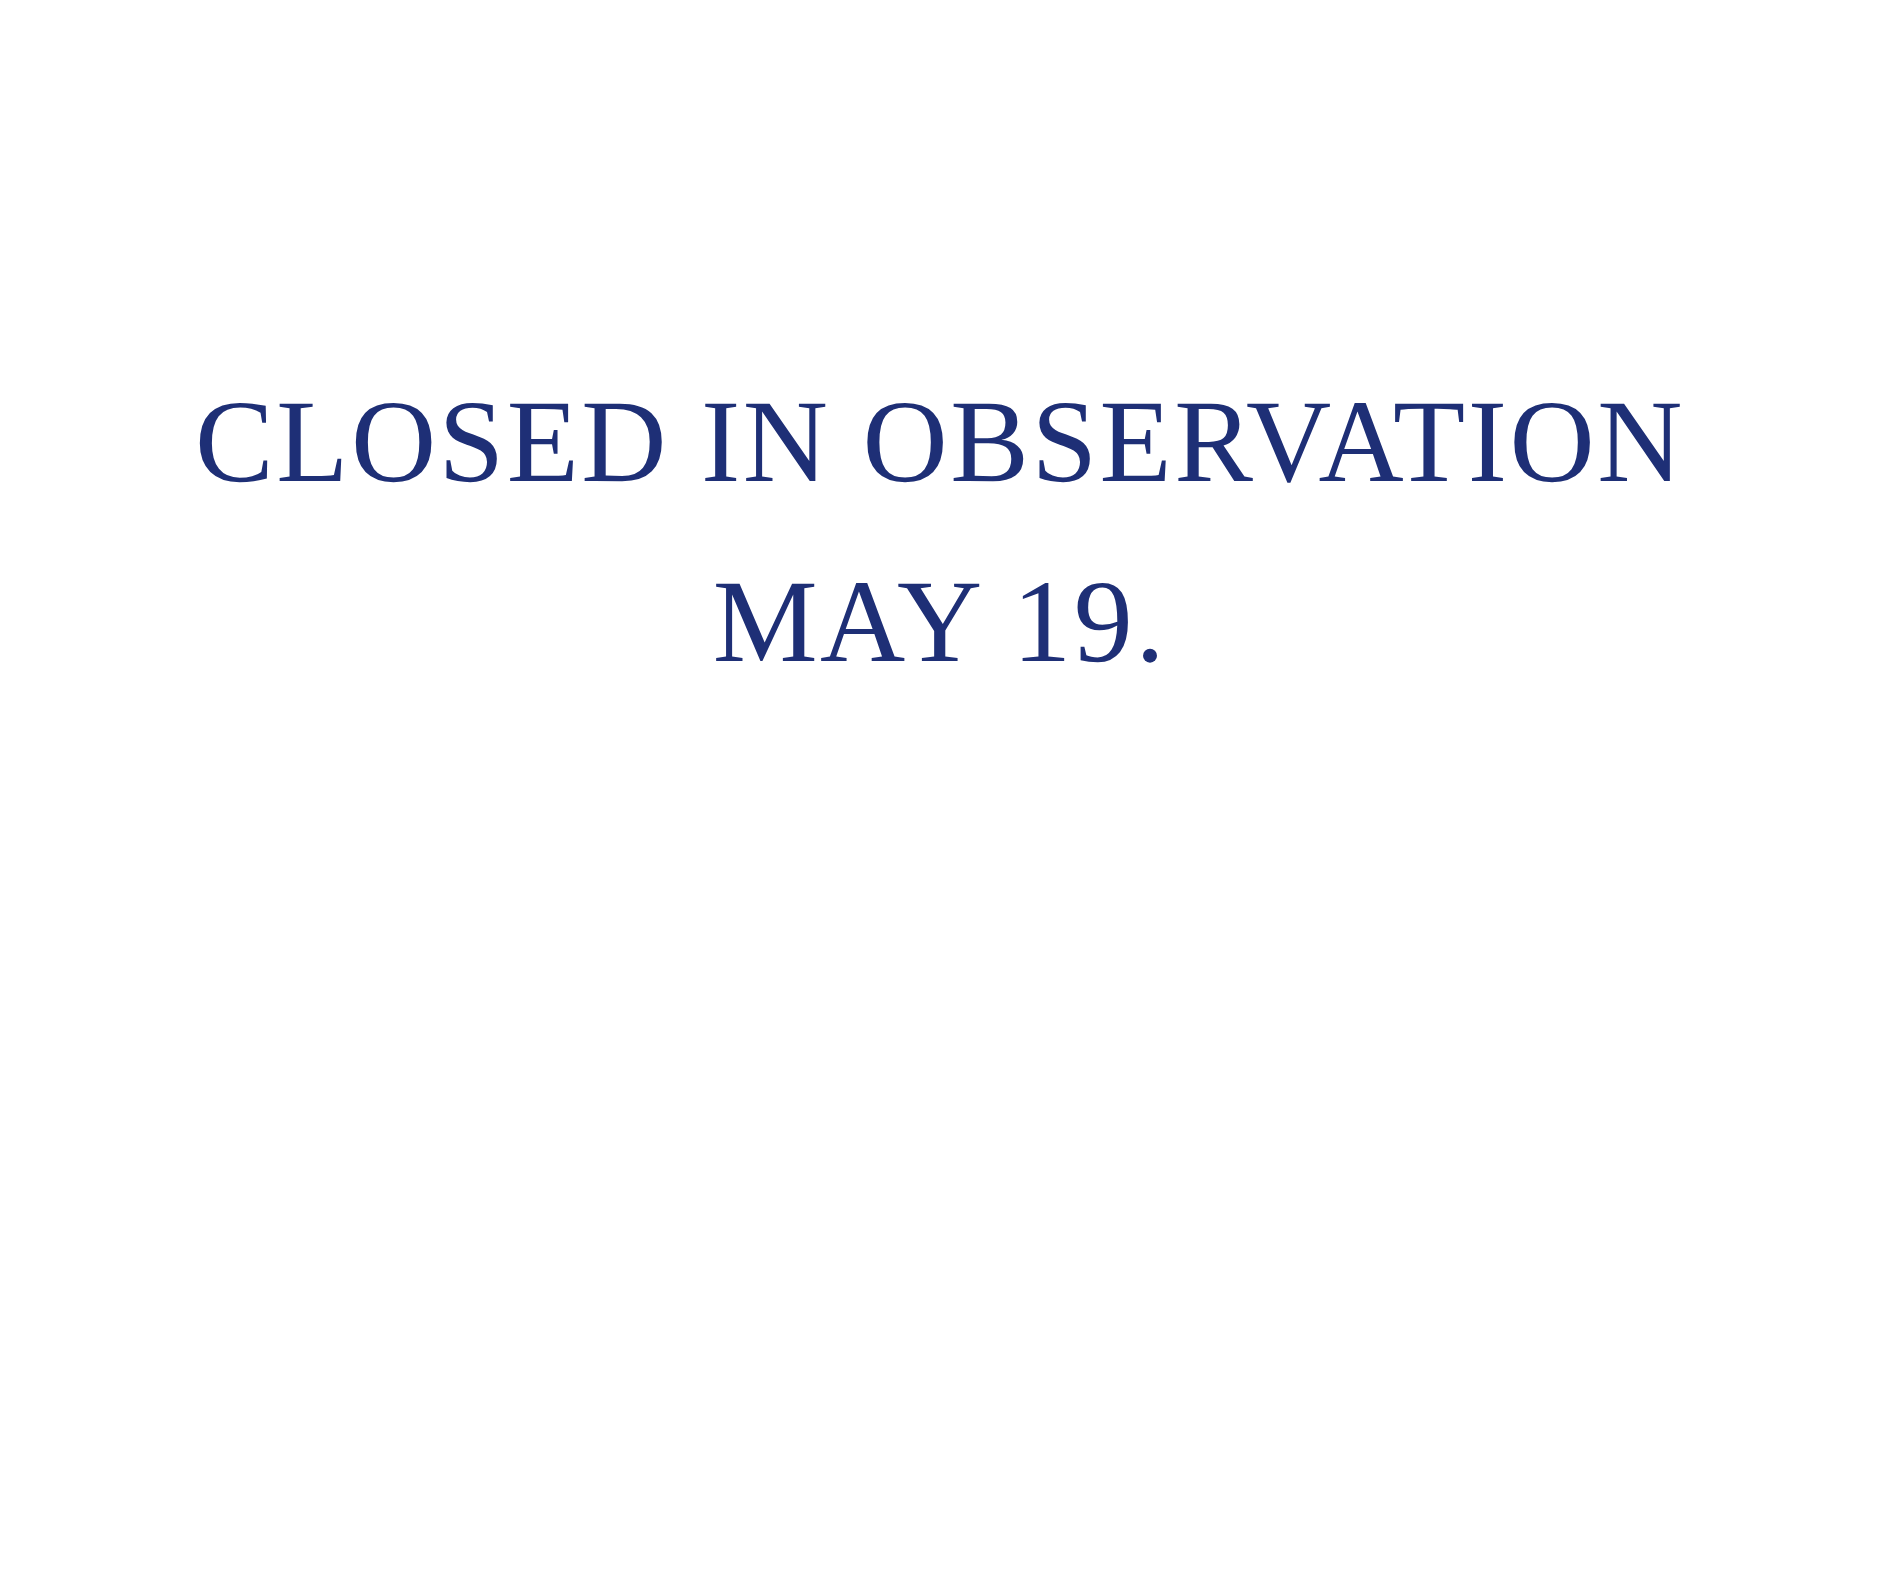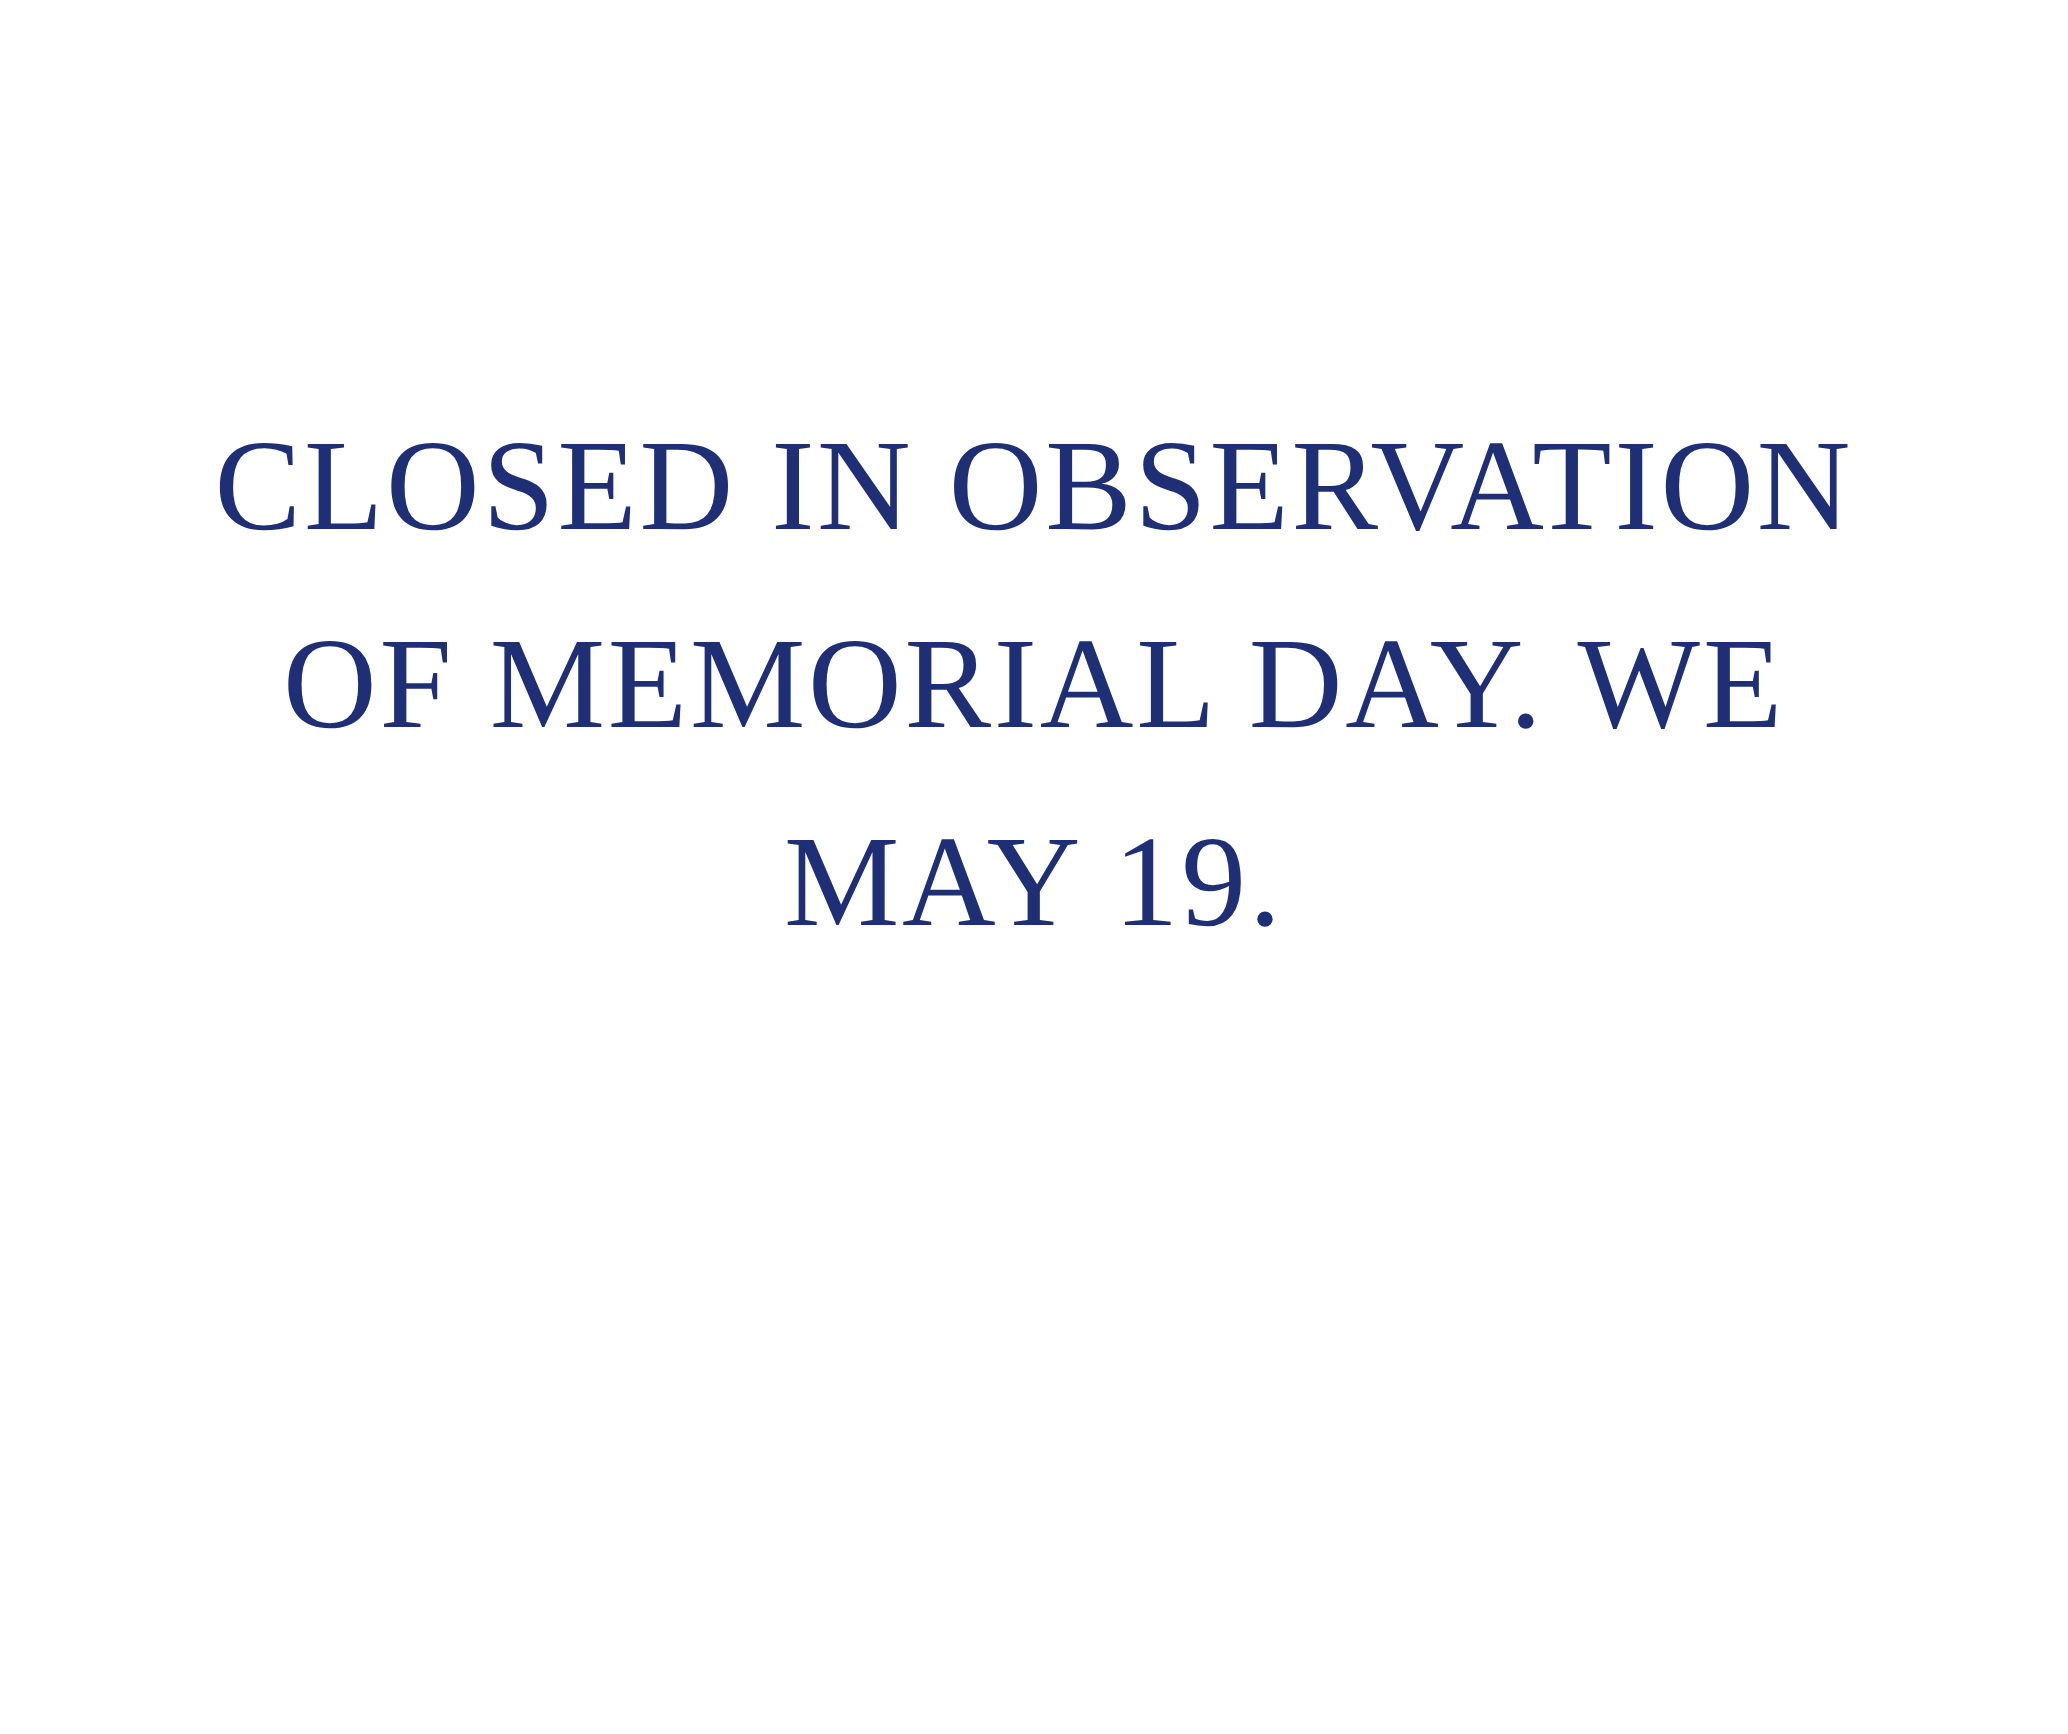--- a/index.html
+++ b/index.html
@@ -43,17 +43,16 @@
     font-kerning: normal;
   }
 </style>
 </head>
 <body style="background: rgb(255, 255, 255);">
 
 <div id="notice-page" style="background: rgb(255, 255, 255);">
 
   <div id="notice-block" style="text-align: center;">
     <span class="notice-line" style="color: rgb(30, 47, 118);">CLOSED IN OBSERVATION</span>
-    <span class="notice-line" style="color: rgb(30, 47, 118);">OF MEMORIAL DAY. WE</span>
     <span class="notice-line" style="color: rgb(30, 47, 118);">MAY 19.</span>
   </div>
 
 </div>
 
 </body></html>

